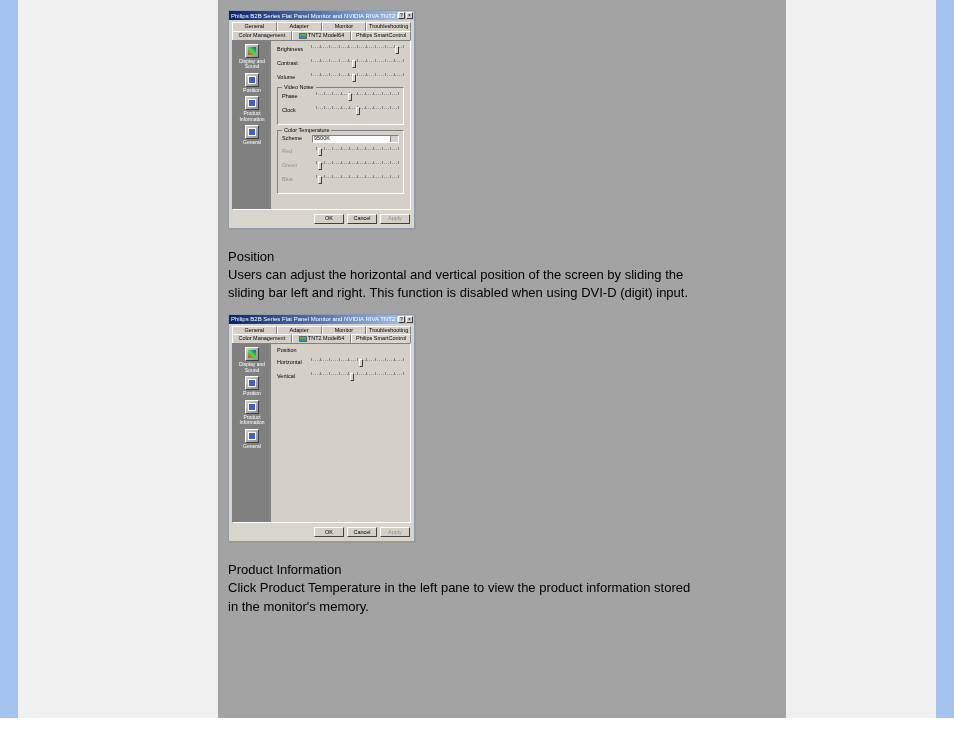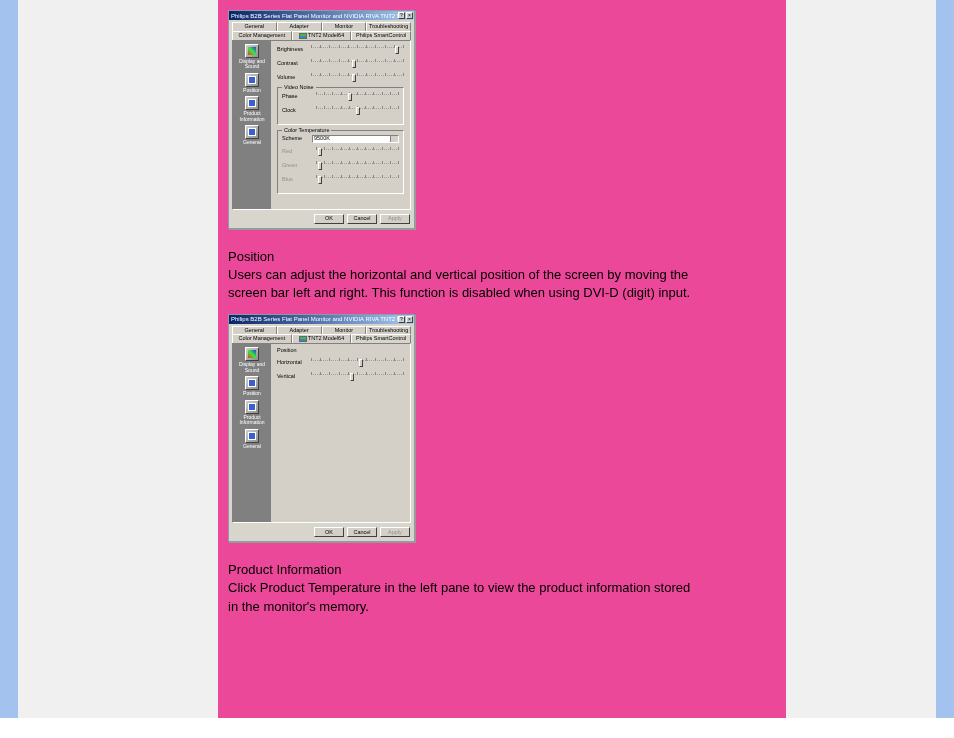--- a/index.html
+++ b/index.html
@@ -21,21 +21,21 @@
     flex-shrink: 0;
   }
   .grey-col {
     background: #f0f0f0;
     flex-shrink: 0;
   }
   .grey-left { width: 200px; }
   .grey-right { width: 150px; }
   .content-col {
     flex-grow: 1;
-    background: #ec4899;
+    background: #a3a3a3;
     padding: 10px 10px 20px 10px;
   }
   .section-heading {
     font-size: 13px;
     margin-top: 20px;
     margin-bottom: 2px;
   }
   .section-body {
     font-size: 13px;
     line-height: 1.4;
@@ -475,21 +475,21 @@
         </div>
       </div>
       <div class="button-row">
         <div class="dlg-btn">OK</div>
         <div class="dlg-btn">Cancel</div>
         <div class="dlg-btn disabled">Apply</div>
       </div>
     </div>
 
     <div class="section-heading">Position</div>
-    <div class="section-body">Users can adjust the horizontal and vertical position of the screen by moving the screen bar left and right. This function is disabled when using DVI-D (digit) input.</div>
+    <div class="section-body">Users can adjust the horizontal and vertical position of the screen by sliding the sliding bar left and right. This function is disabled when using DVI-D (digit) input.</div>
 
     <div class="dialog">
       <div class="titlebar">
         <span class="titlebar-text">Philips B2B Series Flat Panel Monitor and NVIDIA RIVA TNT2 Mod...</span>
         <div class="titlebar-btns">
           <div class="titlebar-btn">
               <span>?</span>
             </div>
           <div class="titlebar-btn">
               <span>×</span>

